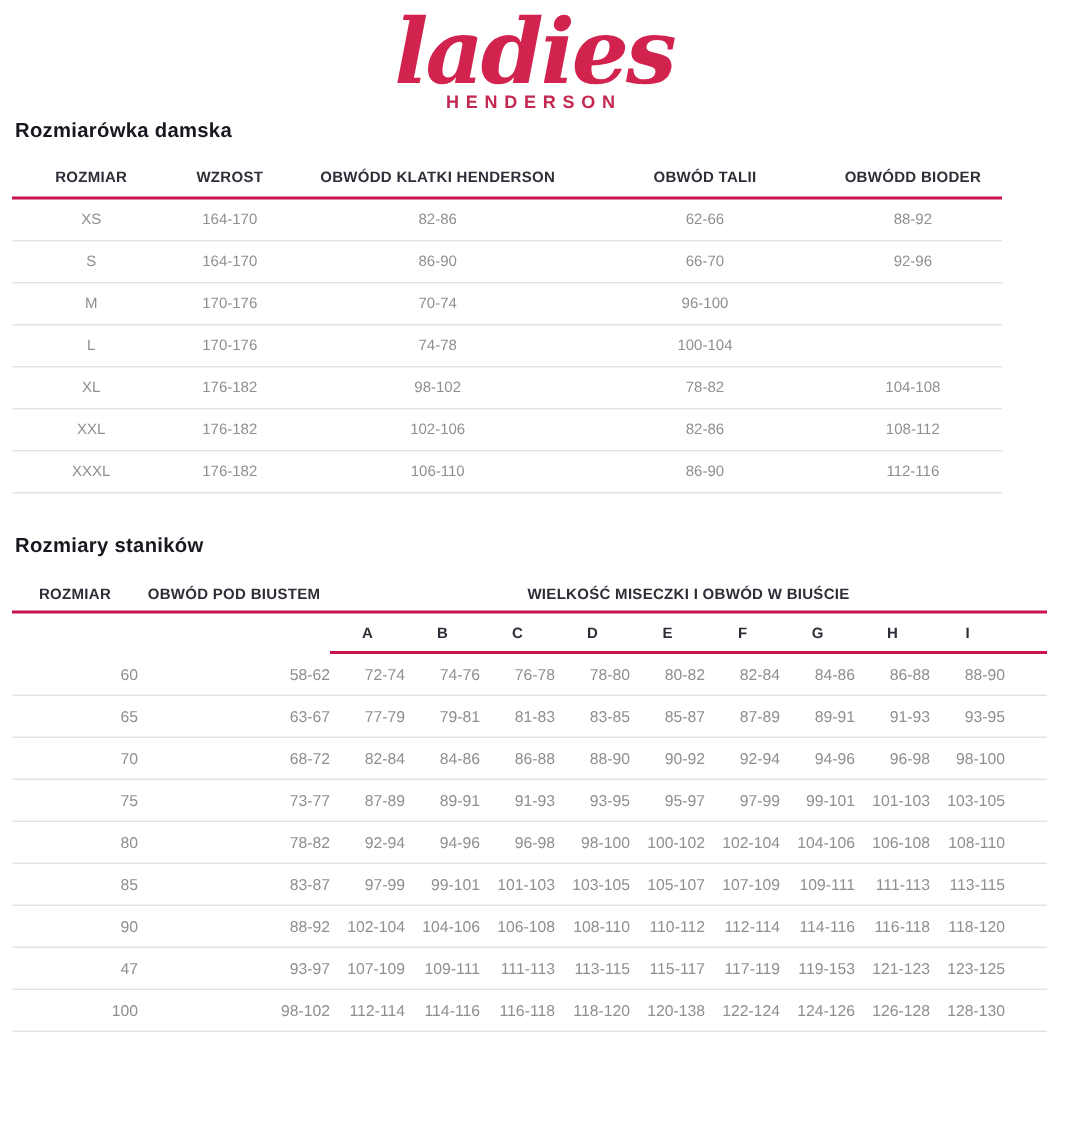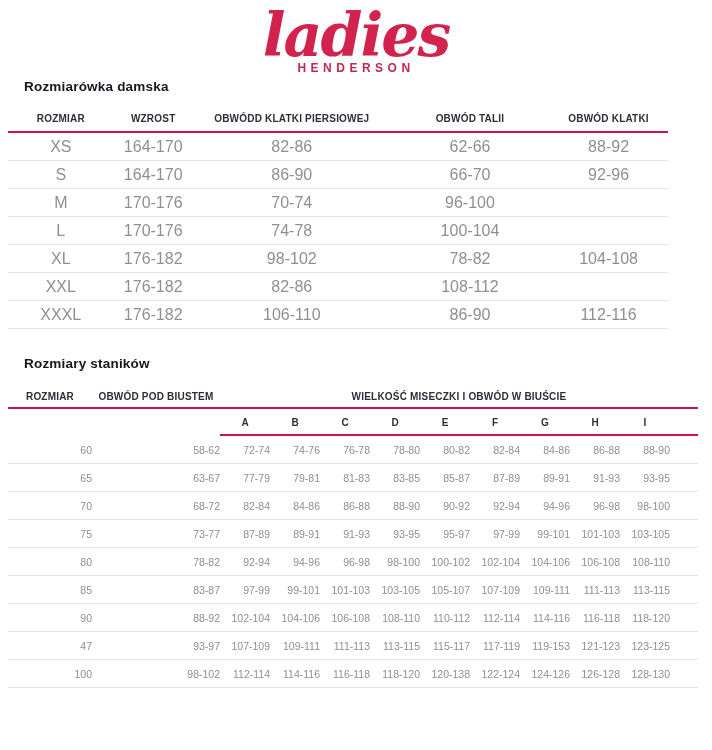--- a/index.html
+++ b/index.html
@@ -24,37 +24,37 @@
     font-size:60px;line-height:1.05;color:var(--logo-red);
     letter-spacing:-2px;
   }
   .logo-brand{
     margin-top:-6px;font-size:12px;letter-spacing:4.5px;font-weight:600;
     color:var(--brand-red);
   }
   
   .sec-title{
     position:absolute;left:10px;font-size:13.5px;font-weight:bold;
-    color:var(--title-text);letter-spacing:.2px;margin-left:14px;
+    color:var(--title-text);letter-spacing:.2px;
   }
   #title1{top:79px;}
   #title2{top:356px;}
   
   .t1{position:absolute;top:106px;left:8px;width:660px;}
   .t1-head,.t1-row{
     display:grid;grid-template-columns:16% 12% 30% 24% 18%;
     align-items:center;text-align:center;
   }
   .t1-head{
     height:25px;border-bottom:2px solid var(--accent-line);
     font-size:10px;font-weight:bold;color:var(--header-text);letter-spacing:.2px;
   }
   .t1-row{
     height:27px;border-bottom:1px solid var(--row-line);
-    font-size:16px;color:var(--data-text);
+    font-size:10px;color:var(--data-text);
   }
   
   .t2{position:absolute;top:385px;left:8px;width:690px;}
   .t2-head1{
     display:grid;grid-template-columns:84px 128px 1fr;
     height:22px;align-items:center;text-align:center;
     border-bottom:2px solid var(--accent-line);
     font-size:10px;font-weight:bold;color:var(--header-text);letter-spacing:.2px;
   }
   .t2-cups{
@@ -83,23 +83,23 @@
     <div class="logo-script">ladies</div>
     <div class="logo-brand">HENDERSON</div>
   </div>
 
   <div class="sec-title" id="title1">Rozmiarówka damska</div>
 
   <div class="t1">
     <div class="t1-head">
       <div>ROZMIAR</div>
       <div>WZROST</div>
-      <div>OBWÓDD KLATKI PIERSIOWEJ</div>
+      <div>OBWÓDD KLATKI HENDERSON</div>
       <div>OBWÓD TALII</div>
-      <div>OBWÓD KLATKI</div>
+      <div>OBWÓDD BIODER</div>
     </div>
     <div>
         <div class="t1-row">
           <div>XS</div>
           <div>164-170</div>
           <div>82-86</div>
           <div>62-66</div>
           <div>88-92</div>
         </div>
         <div class="t1-row">
@@ -124,20 +124,21 @@
         <div class="t1-row">
           <div>XL</div>
           <div>176-182</div>
           <div>98-102</div>
           <div>78-82</div>
           <div>104-108</div>
         </div>
         <div class="t1-row">
           <div>XXL</div>
           <div>176-182</div>
+          <div>102-106</div>
           <div>82-86</div>
           <div>108-112</div>
         </div>
         <div class="t1-row">
           <div>XXXL</div>
           <div>176-182</div>
           <div>106-110</div>
           <div>86-90</div>
           <div>112-116</div>
         </div>

